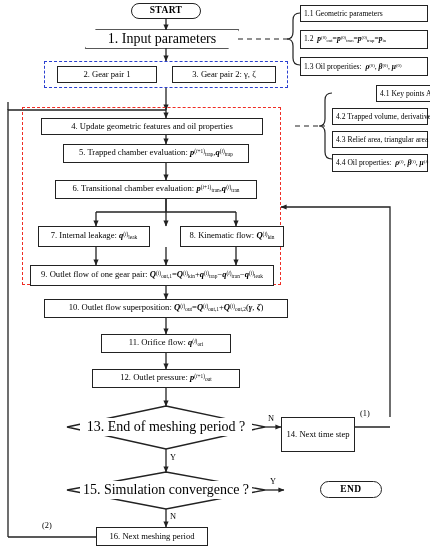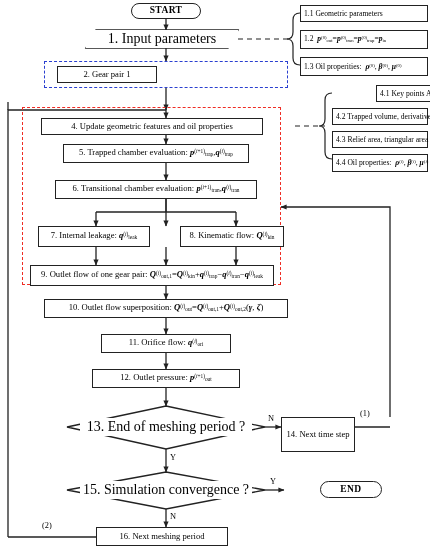--- a/index.html
+++ b/index.html
@@ -105,20 +105,23 @@
   <div class="para" style="left:86px;top:30px;width:152px;height:18px;">
     <span>1. Input parameters</span>
   </div>
 
   <div class="grp-blue" style="left:44px;top:61px;width:244px;height:27px;"></div>
 
   <div class="node proc" style="left:57px;top:66px;width:100px;height:17px;">
     <span>2. Gear pair 1</span>
   </div>
 
+  <div class="node proc" style="left:172px;top:66px;width:104px;height:17px;">
+    <span>3. Gear pair 2: γ, ζ</span>
+  </div>
 
   <div class="grp-red" style="left:22px;top:107px;width:259px;height:178px;"></div>
 
   <svg class="layer">
     <g stroke="#222" stroke-width="1.3" fill="none">
       <path d="M8,102 L8,110"></path>
     </g>
   </svg>
 
   <div class="node proc" style="left:41px;top:118px;width:222px;height:17px;">
@@ -186,21 +189,21 @@
   </div>
 
   <div class="para" style="left:80px;top:481px;width:172px;height:18px;">
     <span>15. Simulation convergence ?</span>
   </div>
 
   <div class="node proc" style="left:281px;top:417px;width:74px;height:35px;">
     <span>14. Next time step</span>
   </div>
 
-  <div class="node proc" style="left:96px;top:527px;width:132px;height:19px;">
+  <div class="node proc" style="left:96px;top:527px;width:112px;height:19px;">
     <span>16. Next meshing period</span>
   </div>
 
   <div class="lbl" style="left:268px;top:414px;">N</div>
   <div class="lbl" style="left:170px;top:453px;">Y</div>
   <div class="lbl" style="left:270px;top:477px;">Y</div>
   <div class="lbl" style="left:170px;top:512px;">N</div>
   <div class="lbl" style="left:360px;top:409px;">(1)</div>
   <div class="lbl" style="left:42px;top:521px;">(2)</div>
 

